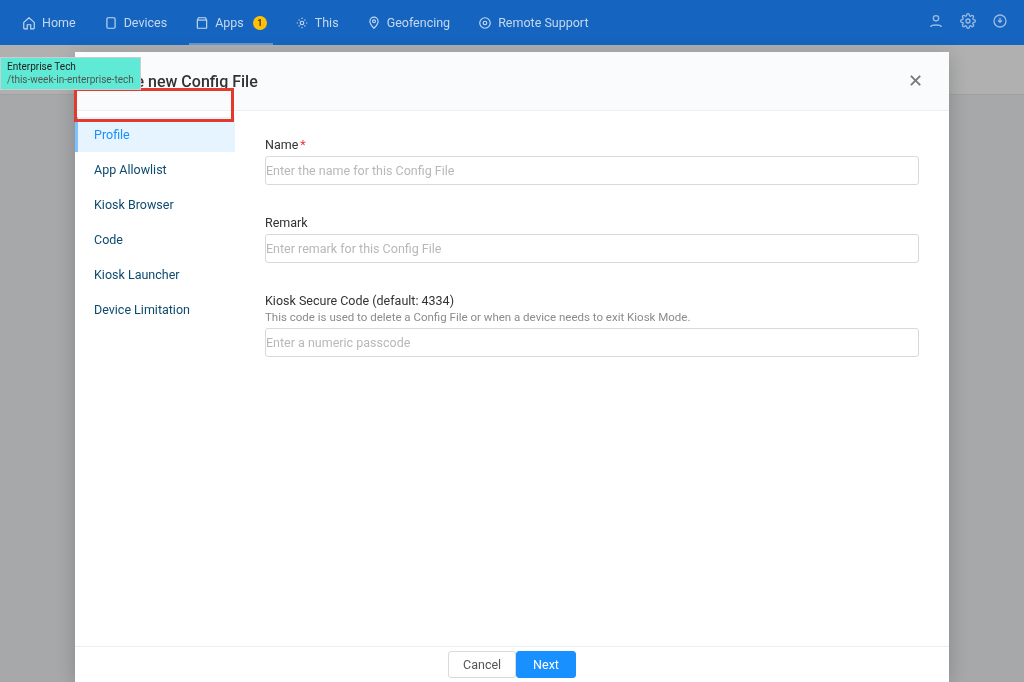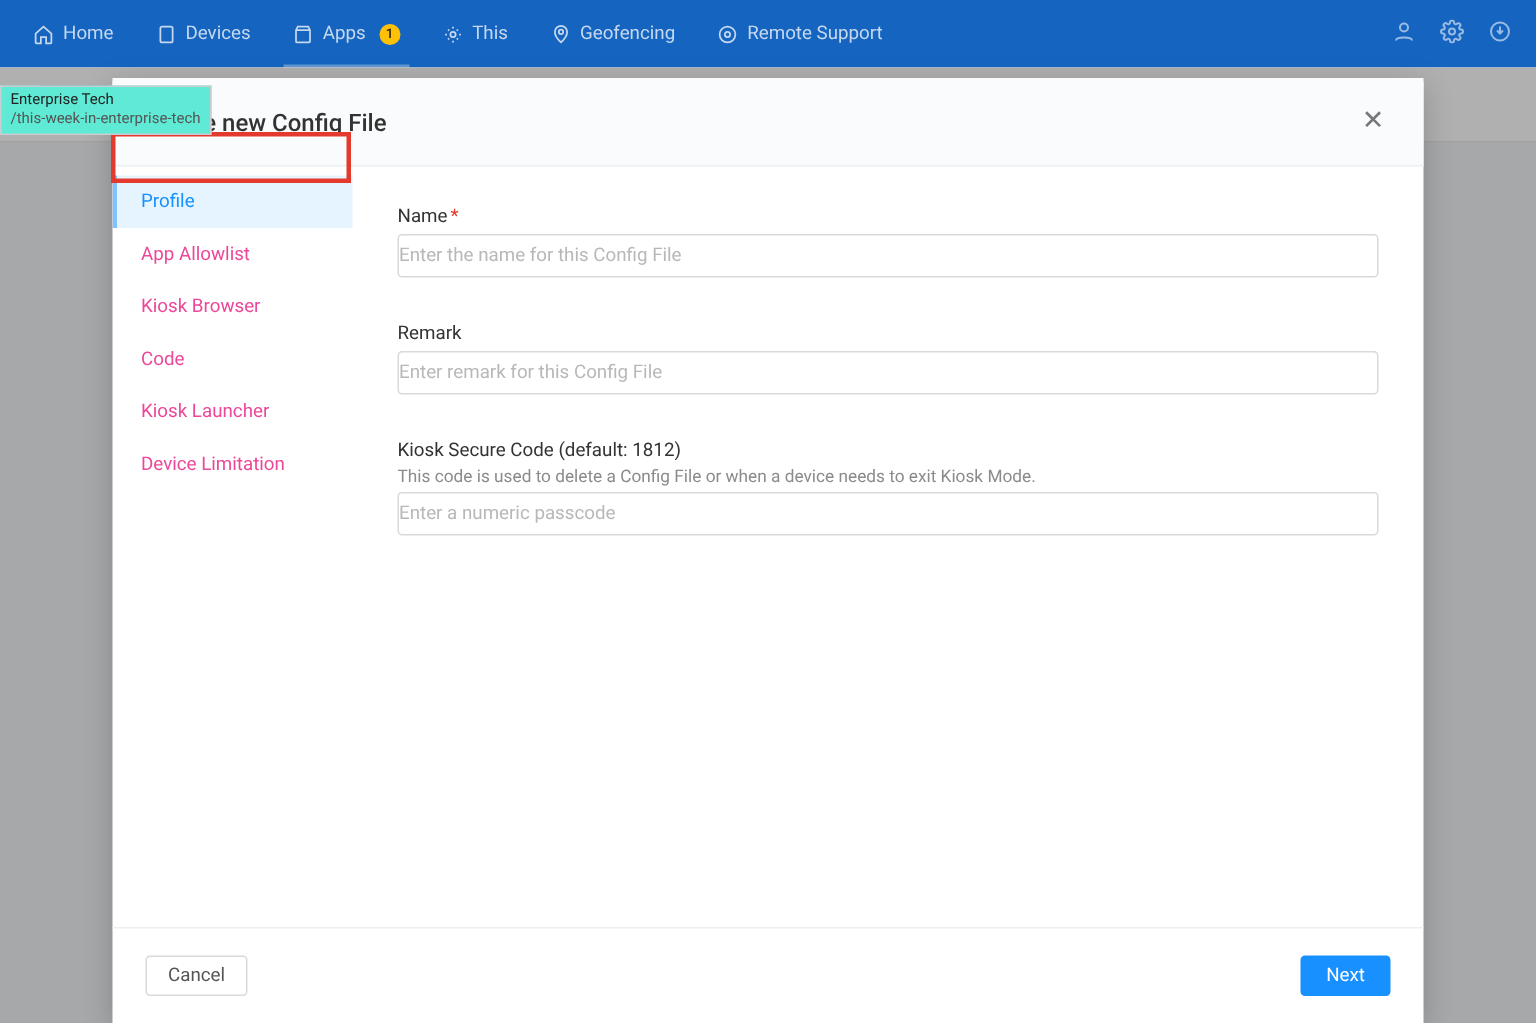--- a/index.html
+++ b/index.html
@@ -22,32 +22,32 @@
     .tooltip { position:absolute; top:57px; left:0; background:#5eead4; border:1px solid #c9ccd0; padding:3px 6px; font-size:10px; line-height:1.25; color:#555; z-index:60; }
     .tooltip .t1 { color:#222; }
 
     .modal { position:absolute; top:52px; left:75px; right:75px; bottom:0; background:#fff; border-radius:3px 3px 0 0; box-shadow:0 4px 20px rgba(0,0,0,.2); display:flex; flex-direction:column; z-index:50; }
     .modal-head { display:flex; align-items:center; justify-content:space-between; padding:16px 22px; border-bottom:1px solid #eceff1; background:#fafbfc; }
     .modal-title { font-size:16px; font-weight:500; color:#333; }
     .close { cursor:pointer; padding:4px; color:#777; font-size:18px; line-height:1;}
     .modal-body { flex:1; display:flex; overflow:hidden; }
 
     .side { width:160px; padding:6px 0; }
-    .side-item { padding:10px 16px; font-size:12.5px; color:#ec4899; cursor:pointer; border-left:3px solid transparent;}
+    .side-item { padding:10px 16px; font-size:12.5px; color:#0c4a6e; cursor:pointer; border-left:3px solid transparent;}
     .side-item.selected { background:#e6f4ff; color:#1890ff; border-left:3px solid #1890ff80; position:relative;}
     .callout { position:absolute; border:3px solid #e33a2d; top:88px; left:74px; width:160px; height:34px; z-index:55; pointer-events:none;}
 
     .form { flex:1; padding:14px 30px 0 30px; font-size:12.5px; }
     .form-label { color:#333; margin-top:12px; margin-bottom:4px; display:block; }
     .req { color:#e33a2d; margin-left:2px; }
     .form-help { color:#8b8b8b; font-size:11.5px; margin-bottom:4px; }
     .form-input { width:100%; border:1px solid #d9d9d9; border-radius:3px; padding:6px 0; font-size:12.5px; color:#333; margin-bottom:18px; }
     .form-input::placeholder { color:#b8b8b8; }
 
-    .modal-foot { border-top:1px solid #eceff1; padding:18px 22px; display:flex; justify-content:space-between; }
+    .modal-foot { border-top:1px solid #eceff1; padding:4px 22px; display:flex; justify-content:center; }
     .btn-default { background:#fff; border:1px solid #d9d9d9; color:#555; padding:5px 14px; border-radius:3px; font-size:12.5px; cursor:pointer;}
     .btn-primary { background:#1890ff; border:1px solid #1890ff; color:#fff; padding:5px 16px; border-radius:3px; font-size:12.5px; cursor:pointer;}
   </style>
 </head>
 <body>
 
 <div class="topnav">
   <div class="nav-item">
     <svg viewBox="0 0 24 24" fill="none" stroke="currentColor" stroke-width="2">
         <path d="M3 11l9-8 9 8v10a1 1 0 0 1-1 1h-5v-7h-6v7H4a1 1 0 0 1-1-1z"></path>
@@ -127,21 +127,21 @@
       <div class="side-item"><span>Kiosk Browser</span></div>
       <div class="side-item"><span>Code</span></div>
       <div class="side-item"><span>Kiosk Launcher</span></div>
       <div class="side-item"><span>Device Limitation</span></div>
     </div>
     <div class="form">
       <label class="form-label"><span>Name</span><span class="req">*</span></label>
       <input class="form-input" placeholder="Enter the name for this Config File" style="">
       <label class="form-label">Remark</label>
       <input class="form-input" placeholder="Enter remark for this Config File" style="">
-      <label class="form-label" style="margin-bottom:2px">Kiosk Secure Code (default: 1812)</label>
+      <label class="form-label" style="margin-bottom:2px">Kiosk Secure Code (default: 4334)</label>
       <div class="form-help">This code is used to delete a Config File or when a device needs to exit Kiosk Mode.</div>
       <input class="form-input" placeholder="Enter a numeric passcode" style="">
     </div>
   </div>
   <div class="modal-foot">
     <button class="btn-default">Cancel</button>
     <button class="btn-primary">Next</button>
   </div>
 </div>
 

